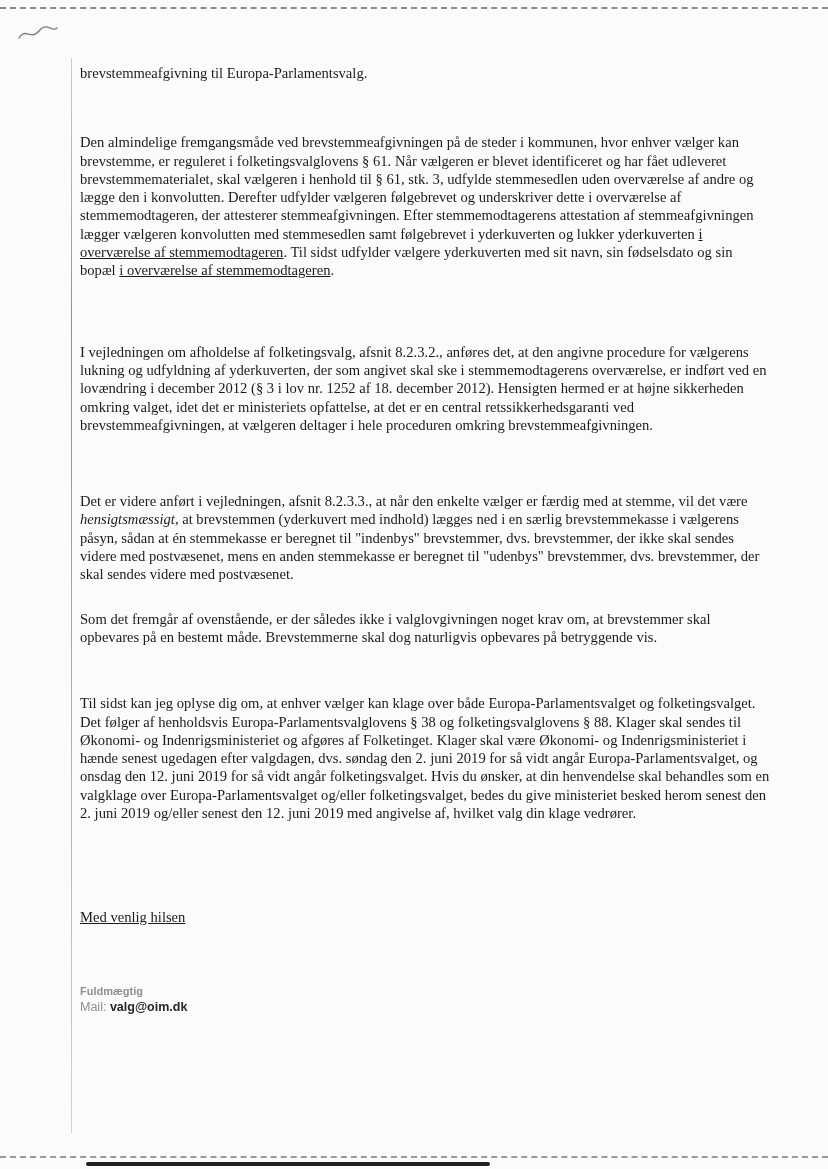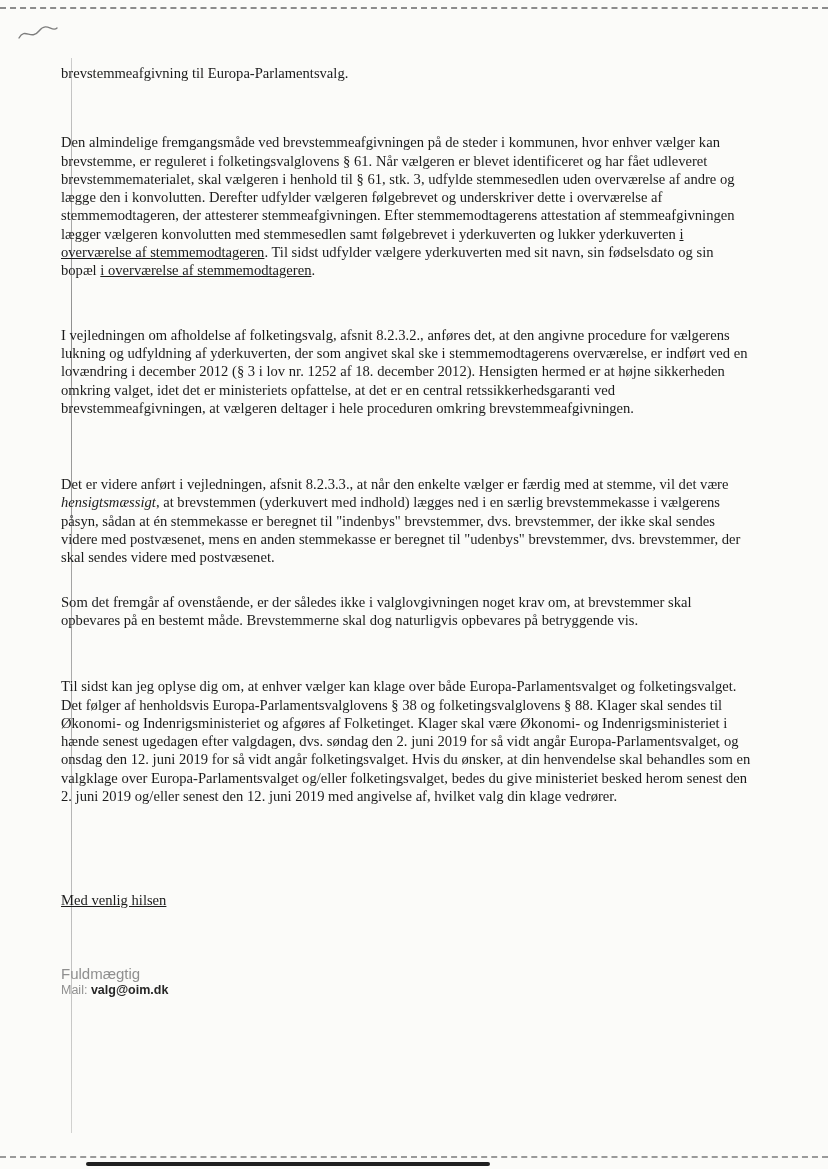--- a/index.html
+++ b/index.html
@@ -41,52 +41,53 @@
     background: linear-gradient(to bottom, #cccccc, #8f8f8f 25%, #a8a8a8 55%, #bdbdbd 80%, #d2d2d0);
   }
   .pen-scribble {
     position: absolute;
     left: 16px; top: 22px;
     width: 44px; height: 24px;
   }
   
   .content {
     position: absolute;
-    left: 61px; top: 64px;
+    left: 80px; top: 64px;
     width: 690px;
     font-size: 14.6px;
     line-height: 18.3px;
     text-align: left;
   }
   .para { margin: 0; }
   .mt-open  { margin-top: 0; }
   .mt-p1 { margin-top: 51px; }
-  .mt-p2 { margin-top: 46px; }
+  .mt-p2 { margin-top: 63px; }
   .mt-p3 { margin-top: 58px; }
   .mt-p4 { margin-top: 26px; }
   .mt-p5 { margin-top: 48px; }
   .mt-close { margin-top: 86px; text-decoration: underline; }
   .seg-n { }
   .seg-u { text-decoration: underline; }
   .seg-i { font-style: italic; }
   
   .sig {
     margin-top: 56px;
     font-family: "Liberation Sans", "DejaVu Sans", sans-serif;
   }
   .sig-name {
     font-weight: bold;
     color: #3c3c3c;
     font-size: 13px;
     line-height: 16px;
   }
   .sig-title {
     color: #8f8f8f;
-    font-size: 15px;
+    font-size: 11px;
     line-height: 16px;
+    font-weight: bold;
   }
   .sig-mail {
     color: #8f8f8f;
     font-size: 12.5px;
     line-height: 16px;
   }
   .email-link {
     color: #262626;
     font-weight: bold;
     cursor: pointer;

